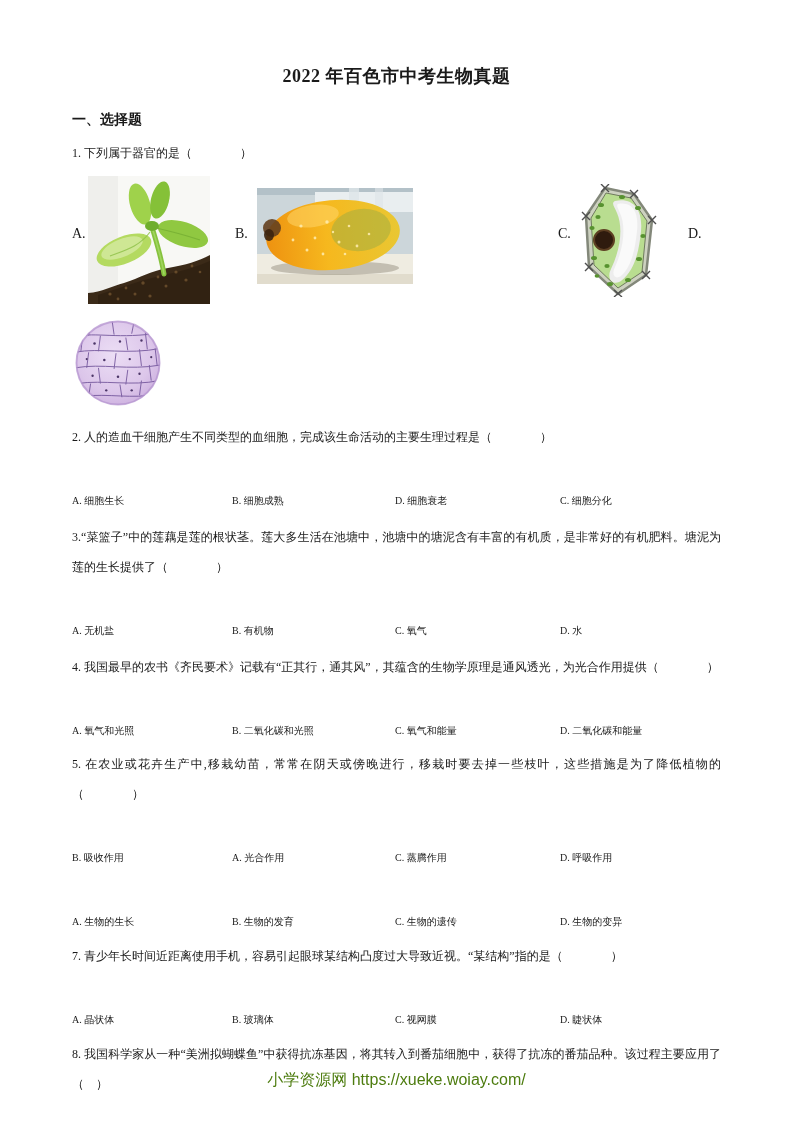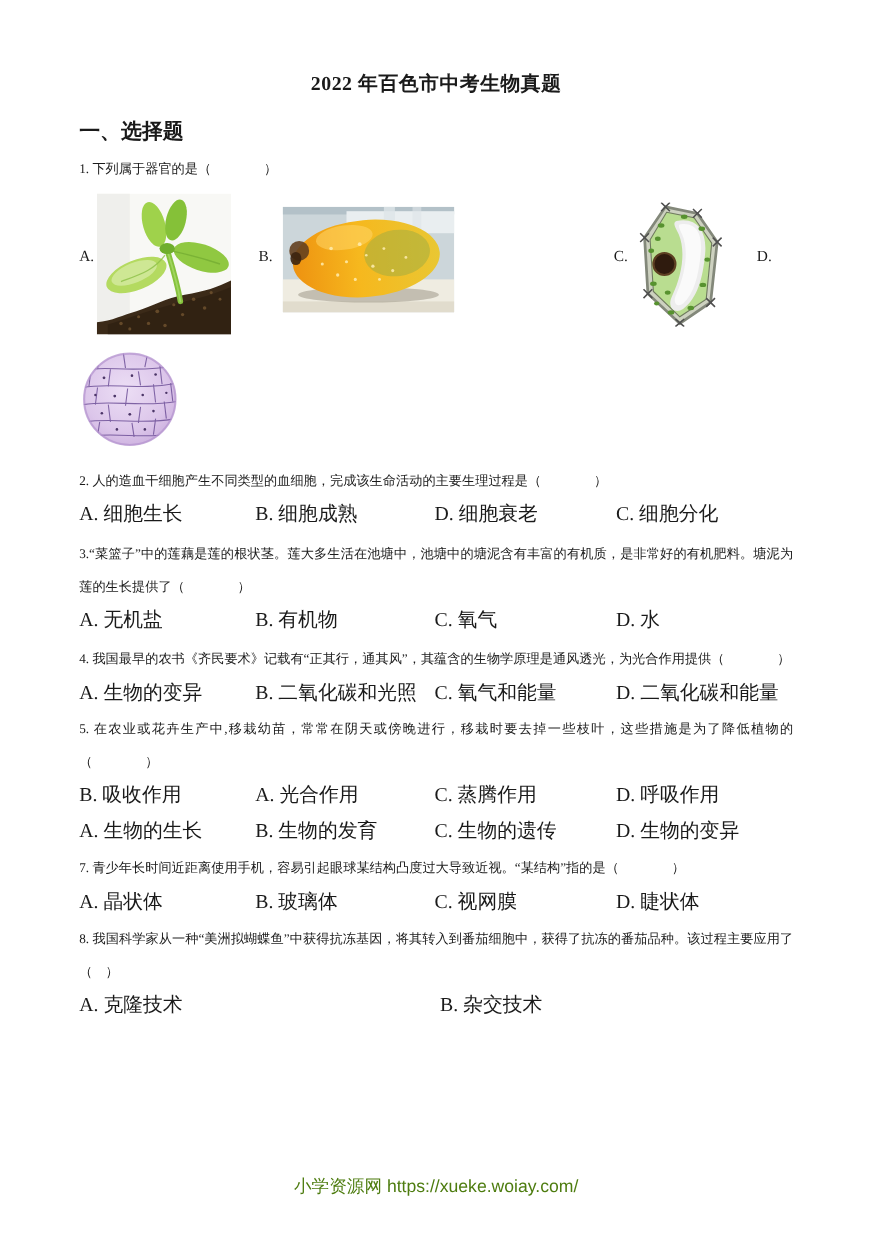--- a/index.html
+++ b/index.html
@@ -9,40 +9,40 @@
     background:#ffffff; overflow:hidden;
     font-family:"Liberation Serif","DejaVu Serif",serif;
     color:#1a1a1a;
   }
   .content { padding:0 72px; }
   .doc-title {
     margin-top:62px; text-align:center; font-weight:bold;
     font-size:18px; line-height:28px; letter-spacing:0.5px;
   }
   .section-heading {
-    margin-top:18px; font-weight:bold; font-size:19px; line-height:24px;
+    margin-top:18px; font-weight:bold; font-size:14px; line-height:24px;
   }
   .q-text {
     font-size:12px; line-height:30px; text-align:justify;
   }
   .q1-text { margin-top:6px; }
   .fig-row { position:relative; height:132px; margin-top:8px; }
   .fig-letter {
     position:absolute; font-size:14px; line-height:20px;
   }
   .fig { position:absolute; }
   .fig svg { display:block; }
   .micrograph-wrap { margin-top:12px; margin-left:3px; height:86px; }
   .q { margin-top:6px; }
   .q.tight { margin-top:3px; }
   .q.mid { margin-top:4px; }
   .q.first { margin-top:16px; }
   .opts {
     display:grid; grid-template-columns:160px 163px 165px 1fr;
-    font-size:18px; line-height:30px;
+    font-size:10px; line-height:30px;margin-top:34px;
   }
   .opts-2 { grid-template-columns:328px 1fr; }
   .footer {
     position:absolute; left:0; right:0; top:1068; top:1068px;
     text-align:center; font-family:"Liberation Sans","DejaVu Sans",sans-serif;
     font-size:16px; color:#a6a6a6; line-height:24px;
   }
   .footer a { color:#4d7c0f; text-decoration:none; }
 </style>
 </head>
@@ -256,21 +256,21 @@
         <span>A. 无机盐</span>
         <span>B. 有机物</span>
         <span>C. 氧气</span>
         <span>D. 水</span>
       </div>
     </div>
 
     <div class="q">
       <div class="q-text">4. 我国最早的农书《齐民要术》记载有“正其行，通其风”，其蕴含的生物学原理是通风透光，为光合作用提供（　　　　）</div>
       <div class="opts">
-        <span>A. 生物的变异</span>
+        <span>A. 氧气和光照</span>
         <span>B. 二氧化碳和光照</span>
         <span>C. 氧气和能量</span>
         <span>D. 二氧化碳和能量</span>
       </div>
     </div>
 
     <div class="q tight">
       <div class="q-text">5. 在农业或花卉生产中,移栽幼苗，常常在阴天或傍晚进行，移栽时要去掉一些枝叶，这些措施是为了降低植物的（　　　　）</div>
       <div class="opts">
         <span>B. 吸收作用</span>

